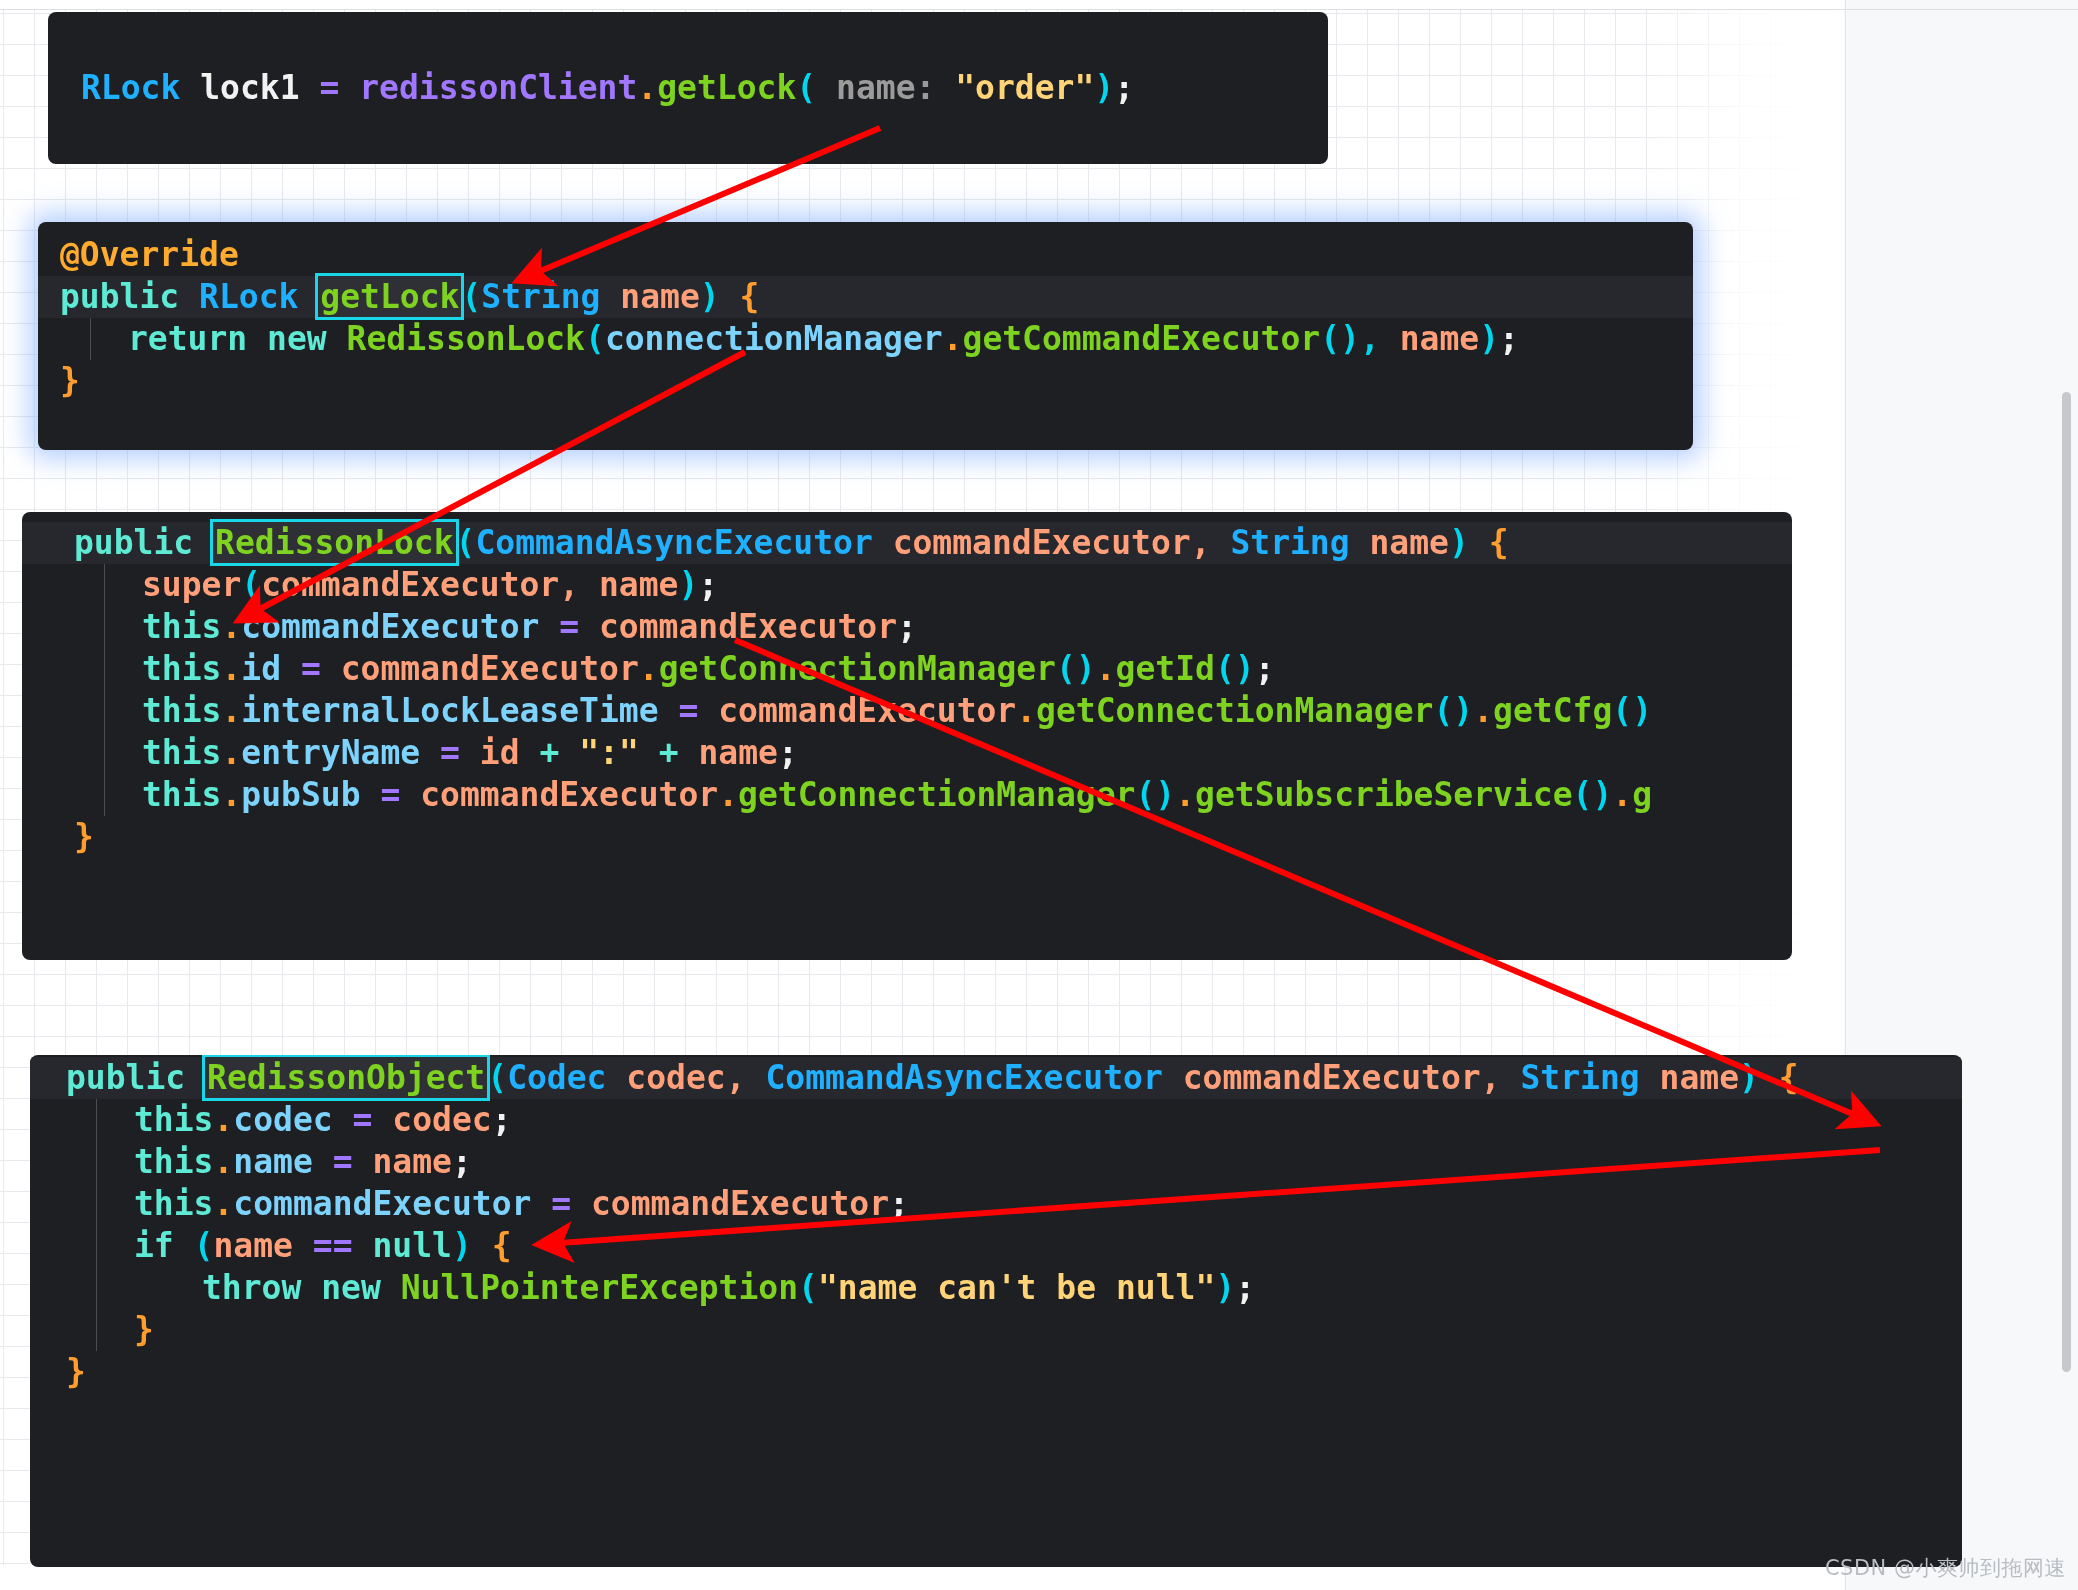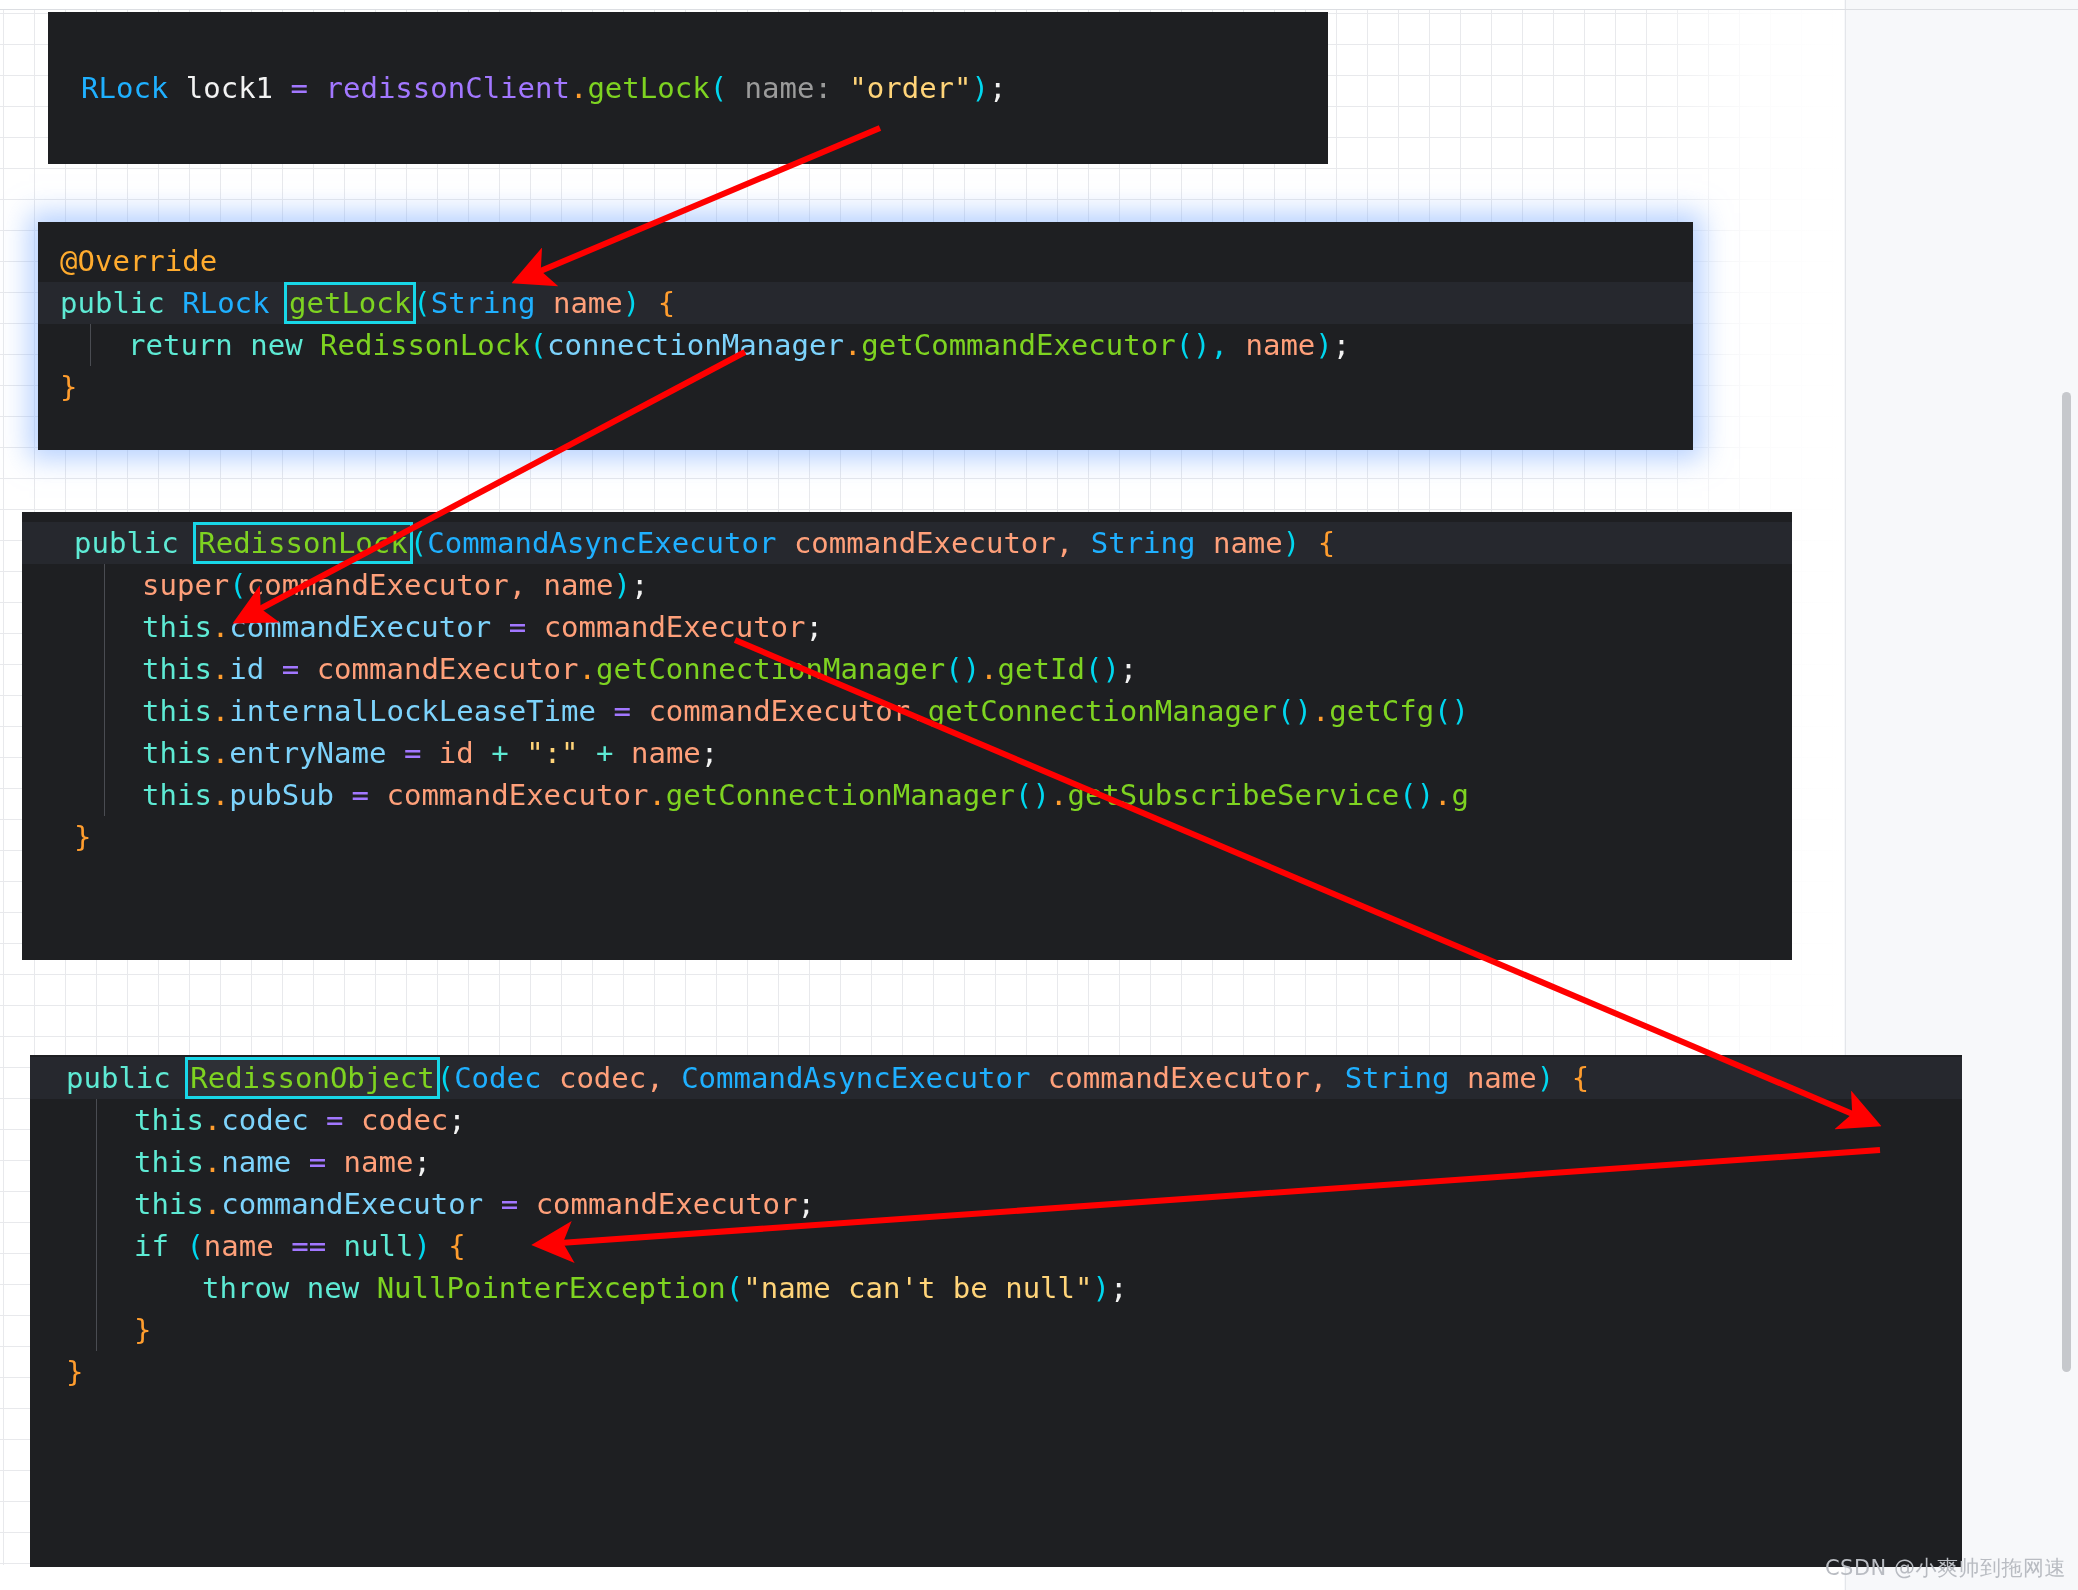--- a/index.html
+++ b/index.html
@@ -93,24 +93,25 @@
   }
 
   
   .code-block {
     position: absolute;
     background: #1e1f22;
     box-sizing: border-box;
     white-space: pre;
     overflow: hidden;
     font-family: "DejaVu Sans Mono", "Liberation Mono", monospace;
-    font-weight: normal;
+    font-weight: bold;
     line-height: 42px;
-    font-size: 29px;
+    font-size: 33px;
     letter-spacing: 0px;
+    border-radius: 8px;
   }
   .code-line {
     white-space: pre;
     height: 42px;
     position: relative;
     display: block;
   }
   .code-line.highlighted {
     background: #26282e;
   }
@@ -127,21 +128,21 @@
     top: 12px;
     width: 1280px;
     height: 152px;
     padding: 55px 0 0 33px;
   }
   #block-getlock {
     left: 38px;
     top: 222px;
     width: 1655px;
     height: 228px;
-    padding: 18px 0 0 0;
+    padding: 12px 0 0 0;
     box-shadow: 0 0 26px 9px rgba(120,170,255,0.55);
   }
   #block-redissonlock {
     left: 22px;
     top: 512px;
     width: 1770px;
     height: 448px;
     padding: 10px 0 0 0;
   }
   #block-redissonobject {

